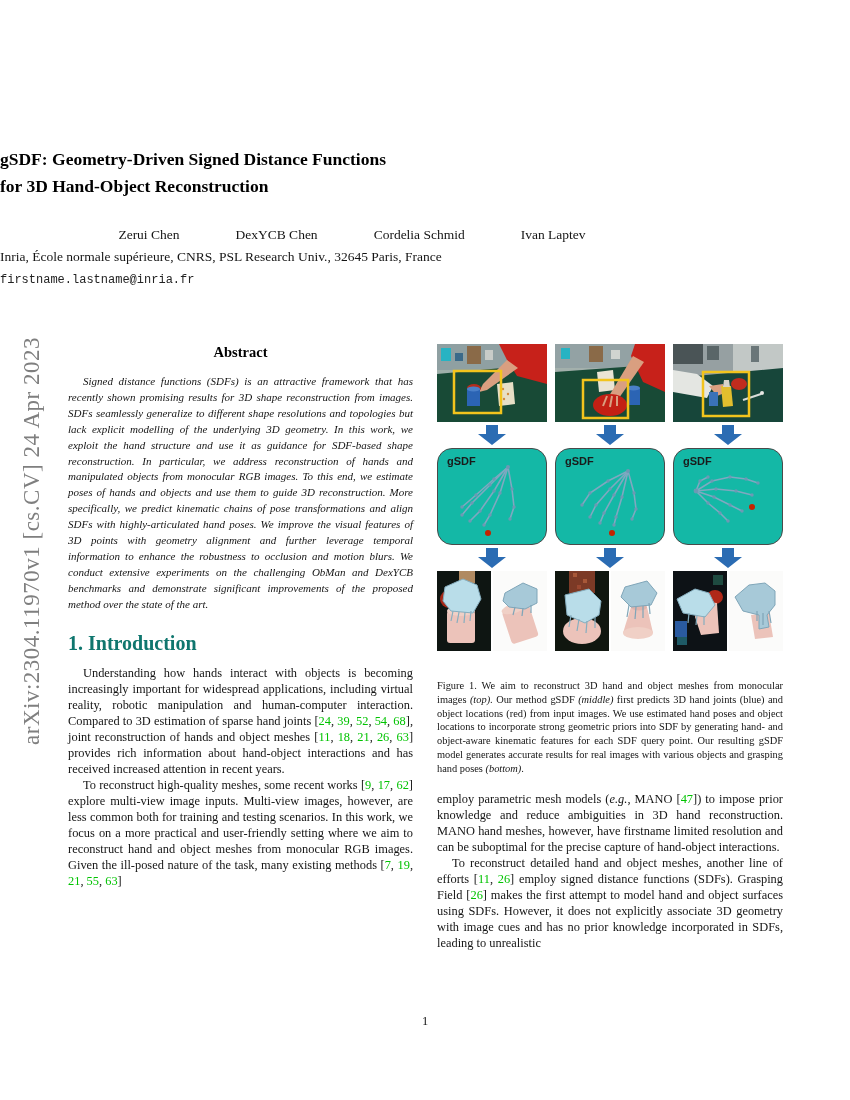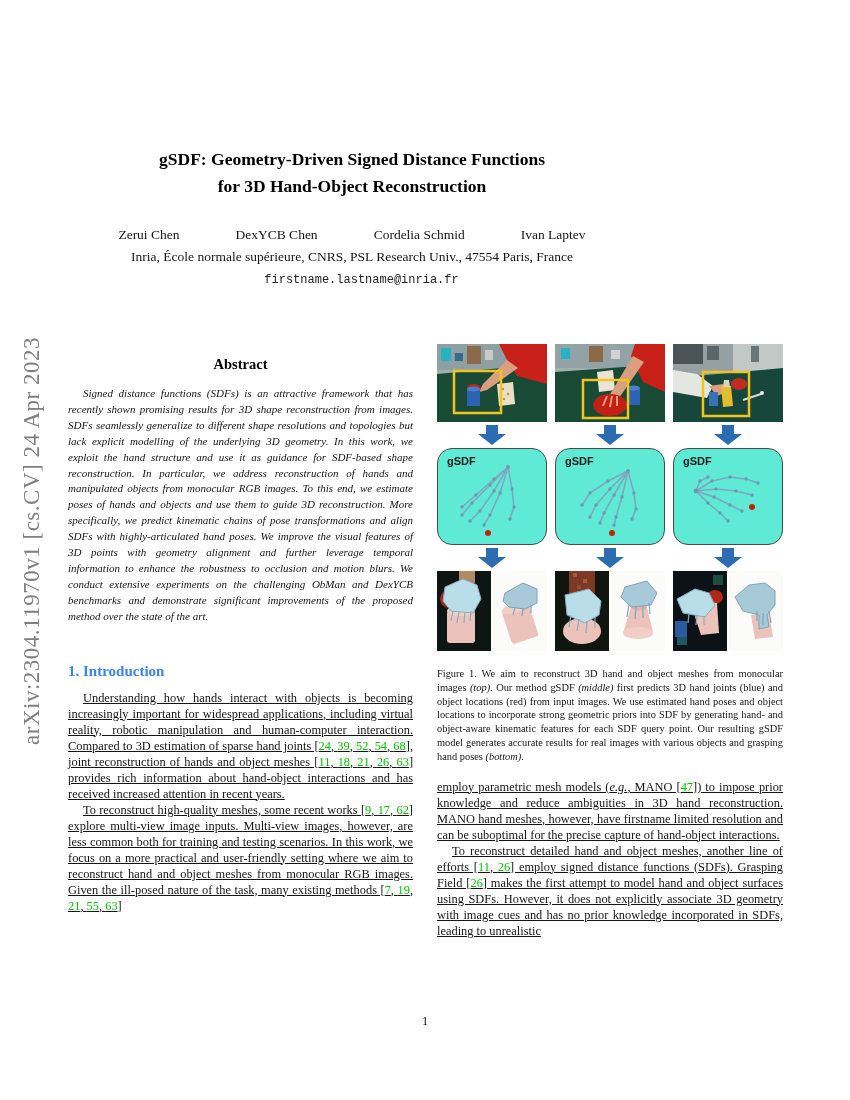--- a/index.html
+++ b/index.html
@@ -12,61 +12,61 @@
 
   
   .arxiv-banner {
     position:absolute; left:-227px; top:527px; width:520px; height:28px;
     text-align:center; font-size:23px; letter-spacing:0.5px;
     color:var(--margin_gray,#7f7f7f); transform:rotate(-90deg);
     white-space:nowrap;
   }
 
   
-  .header { position:absolute; left:0; top:146px; width:704px; text-align:center; }
+  .header { position:absolute; left:0; top:146px; width:704px; text-align:left; }
   .title { font-size:17.5px; font-weight:bold; line-height:27px; color:#000; }
   .authors { margin-top:27px; display:flex; justify-content:center; gap:56px; font-size:13.5px; }
   .affiliation { margin-top:6px; font-size:13.5px; }
-  .email { margin-top:8px; font-family:"Liberation Mono","DejaVu Sans Mono",monospace; font-size:12px; color:#222;padding-left:19px; }
+  .email { margin-top:8px; font-family:"Liberation Mono","DejaVu Sans Mono",monospace; font-size:12px; color:#222; }
   .project-url { margin-top:7px; font-family:"Liberation Mono","DejaVu Sans Mono",monospace; font-size:12px; }
   .project-url a { color:var(--url_pink,#f0609b); text-decoration:none; }
 
   
-  .col-left  { position:absolute; left:68px;  top:356px; width:345px; }
+  .col-left  { position:absolute; left:68px;  top:344px; width:345px; }
   .col-right { position:absolute; left:437px; top:344px; width:346px; }
 
   .abstract-heading { text-align:center; font-weight:bold; font-size:14.5px; color:#000; }
   .abstract-text {
     margin-top:13px; font-style:italic; font-size:11px; line-height:15.9px;
     text-align:justify; text-indent:15px;
   }
-  .section-heading { margin-top:38px; font-size:15px; font-weight:bold; color:#3b82f6; }
-  .body-para { font-size:12.4px; line-height:16px; text-align:justify; text-indent:15px;text-decoration:underline; }
+  .section-heading { margin-top:19px; font-size:20px; font-weight:bold; color:#0f766e; }
+  .body-para { font-size:12.4px; line-height:16px; text-align:justify; text-indent:15px; }
   .body-para.first { margin-top:10px; }
   .body-para.noindent { text-indent:0; }
   .cite { color:var(--citation_green,#00c300); }
   .i { font-style:italic; }
 
   
   .fig-grid { display:flex; gap:8px; }
   .fig-col { width:110px; display:flex; flex-direction:column; align-items:center; }
   .photo { display:block; }
   .arrow { display:block; margin:3px 0; }
   .gsdf-box {
     width:110px; height:97px; border:1.7px solid #4a4a4a; border-radius:15px;
-    position:relative; background:#5eead4; overflow:hidden;
+    position:relative; background:#14b8a6; overflow:hidden;
   }
   .gsdf-label {
     position:absolute; left:9px; top:6px; z-index:2;
     font-family:"Liberation Sans","DejaVu Sans",sans-serif;
     font-weight:bold; font-size:11px; color:#1a1a1a;
   }
   .gsdf-box svg { position:absolute; left:0; top:0; }
   .mesh-pair { display:flex; gap:2px; }
-  .caption { margin-top:16px; font-size:10.4px; line-height:13.8px; text-align:justify; }
+  .caption { margin-top:28px; font-size:10.4px; line-height:13.8px; text-align:justify; }
   .rc-para1 { margin-top:15px; }
 
   .page-number {
     position:absolute; left:0; top:1014px; width:850px;
     text-align:center; font-size:12.5px;
   }
 </style>
 </head>
 <body>
 
@@ -78,21 +78,21 @@
     <div class="title">
       <div>gSDF: Geometry-Driven Signed Distance Functions</div>
       <div>for 3D Hand-Object Reconstruction</div>
     </div>
     <div class="authors">
       <span>Zerui Chen</span>
       <span>DexYCB Chen</span>
       <span>Cordelia Schmid</span>
       <span>Ivan Laptev</span>
     </div>
-    <div class="affiliation">Inria, École normale supérieure, CNRS, PSL Research Univ., 47554 Paris, France</div>
+    <div class="affiliation">Inria, École normale supérieure, CNRS, PSL Research Univ., 32645 Paris, France</div>
     <div class="email">firstname.lastname@inria.fr</div>
   </div>
 
   <section class="col-left">
     <div class="abstract-heading">Abstract</div>
     <p class="abstract-text">Signed distance functions (SDFs) is an attractive framework that has recently shown promising results for 3D shape reconstruction from images. SDFs seamlessly generalize to different shape resolutions and topologies but lack explicit modelling of the underlying 3D geometry. In this work, we exploit the hand structure and use it as guidance for SDF-based shape reconstruction. In particular, we address reconstruction of hands and manipulated objects from monocular RGB images. To this end, we estimate poses of hands and objects and use them to guide 3D reconstruction. More specifically, we predict kinematic chains of pose transformations and align SDFs with highly-articulated hand poses. We improve the visual features of 3D points with geometry alignment and further leverage temporal information to enhance the robustness to occlusion and motion blurs. We conduct extensive experiments on the challenging ObMan and DexYCB benchmarks and demonstrate significant improvements of the proposed method over the state of the art.</p>
 
     <h2 class="section-heading">1. Introduction</h2>
     <p class="body-para first"><span>Understanding how hands interact with objects is becoming increasingly important for widespread applications, including virtual reality, robotic manipulation and human-computer interaction. Compared to 3D estimation of sparse hand joints [</span><span class="cite">24</span><span>, </span><span class="cite">39</span><span>, </span><span class="cite">52</span><span>, </span><span class="cite">54</span><span>, </span><span class="cite">68</span><span>], joint reconstruction of hands and object meshes [</span><span class="cite">11</span><span>, </span><span class="cite">18</span><span>, </span><span class="cite">21</span><span>, </span><span class="cite">26</span><span>, </span><span class="cite">63</span><span>] provides rich information about hand-object interactions and has received increased attention in recent years.</span></p>
     <p class="body-para"><span>To reconstruct high-quality meshes, some recent works [</span><span class="cite">9</span><span>, </span><span class="cite">17</span><span>, </span><span class="cite">62</span><span>] explore multi-view image inputs. Multi-view images, however, are less common both for training and testing scenarios. In this work, we focus on a more practical and user-friendly setting where we aim to reconstruct hand and object meshes from monocular RGB images. Given the ill-posed nature of the task, many existing methods [</span><span class="cite">7</span><span>, </span><span class="cite">19</span><span>, </span><span class="cite">21</span><span>, </span><span class="cite">55</span><span>, </span><span class="cite">63</span><span>]</span></p>

